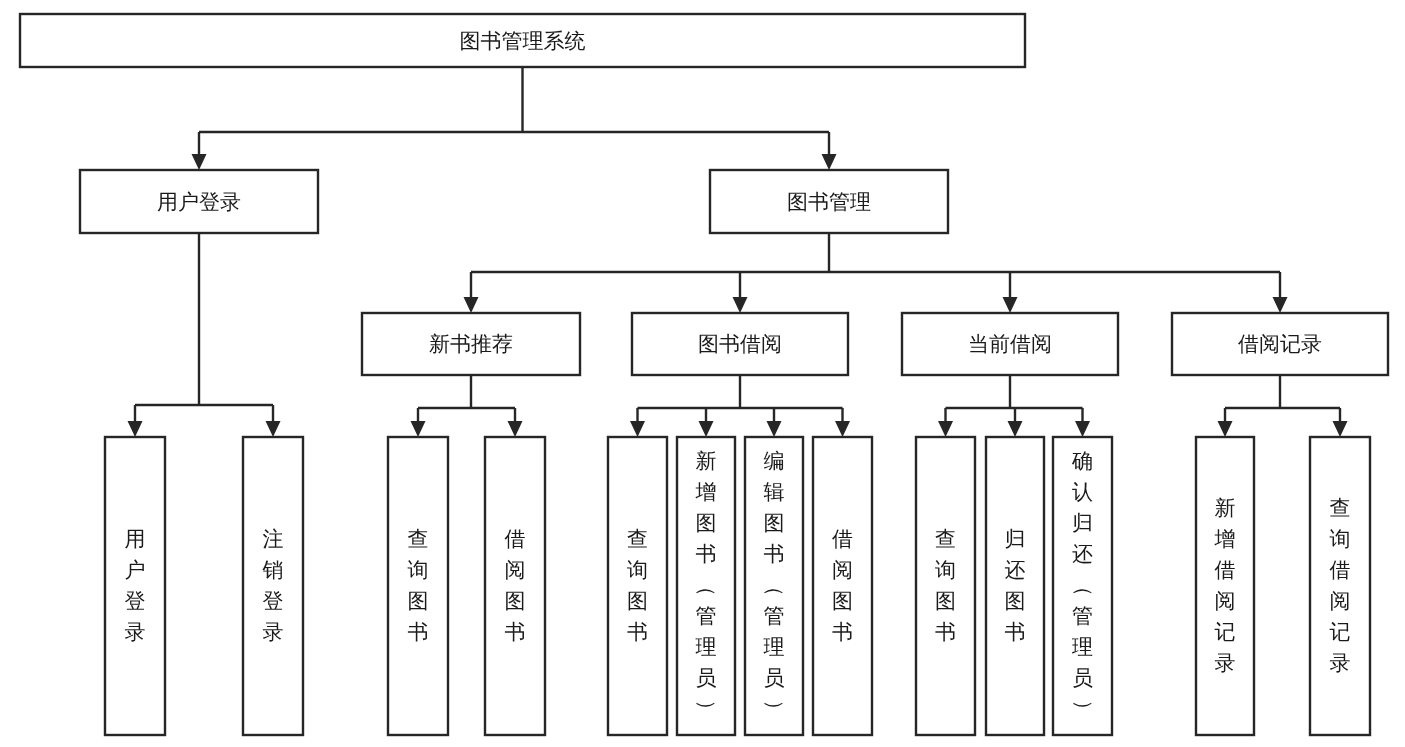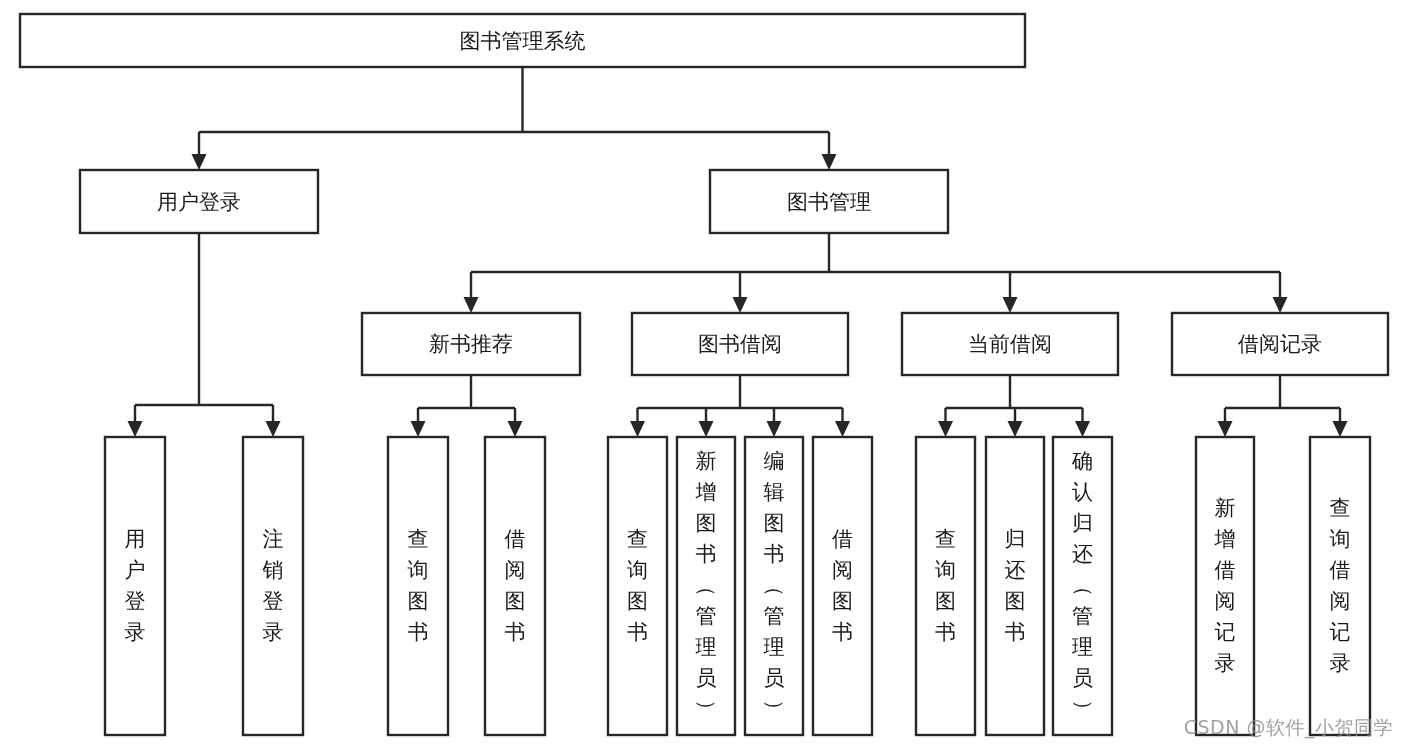--- a/index.html
+++ b/index.html
@@ -289,14 +289,13 @@
             <text x="1340" y="508.5" class="vlabel-char">查</text>
             <text x="1340" y="539.5" class="vlabel-char">询</text>
             <text x="1340" y="570.5" class="vlabel-char">借</text>
             <text x="1340" y="601.5" class="vlabel-char">阅</text>
             <text x="1340" y="632.5" class="vlabel-char">记</text>
             <text x="1340" y="663.5" class="vlabel-char">录</text>
           </g>
         </g>
       </g>
   </svg>
-  <div class="watermark-text">CSDN @软件_小贺同学</div>
 </div>
 
 </body></html>

